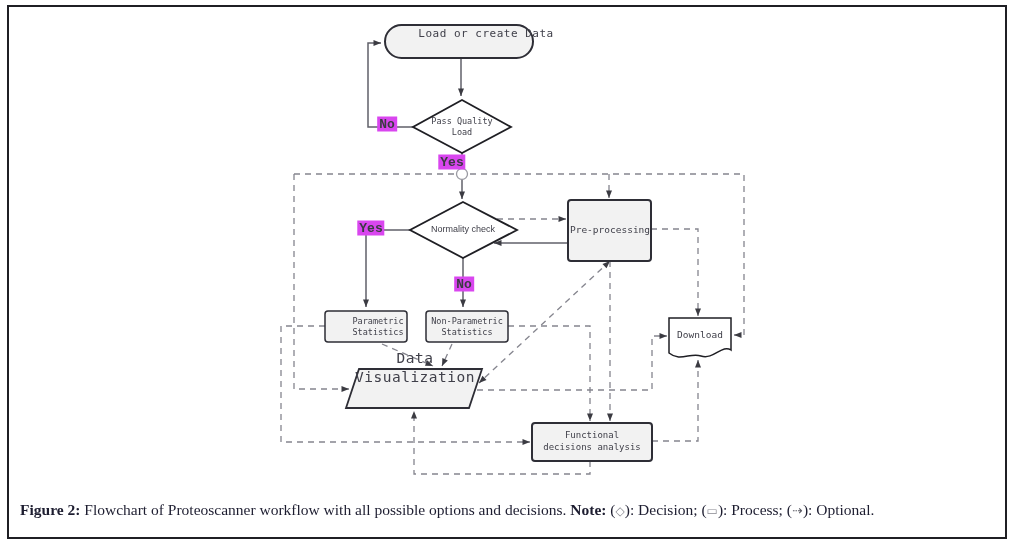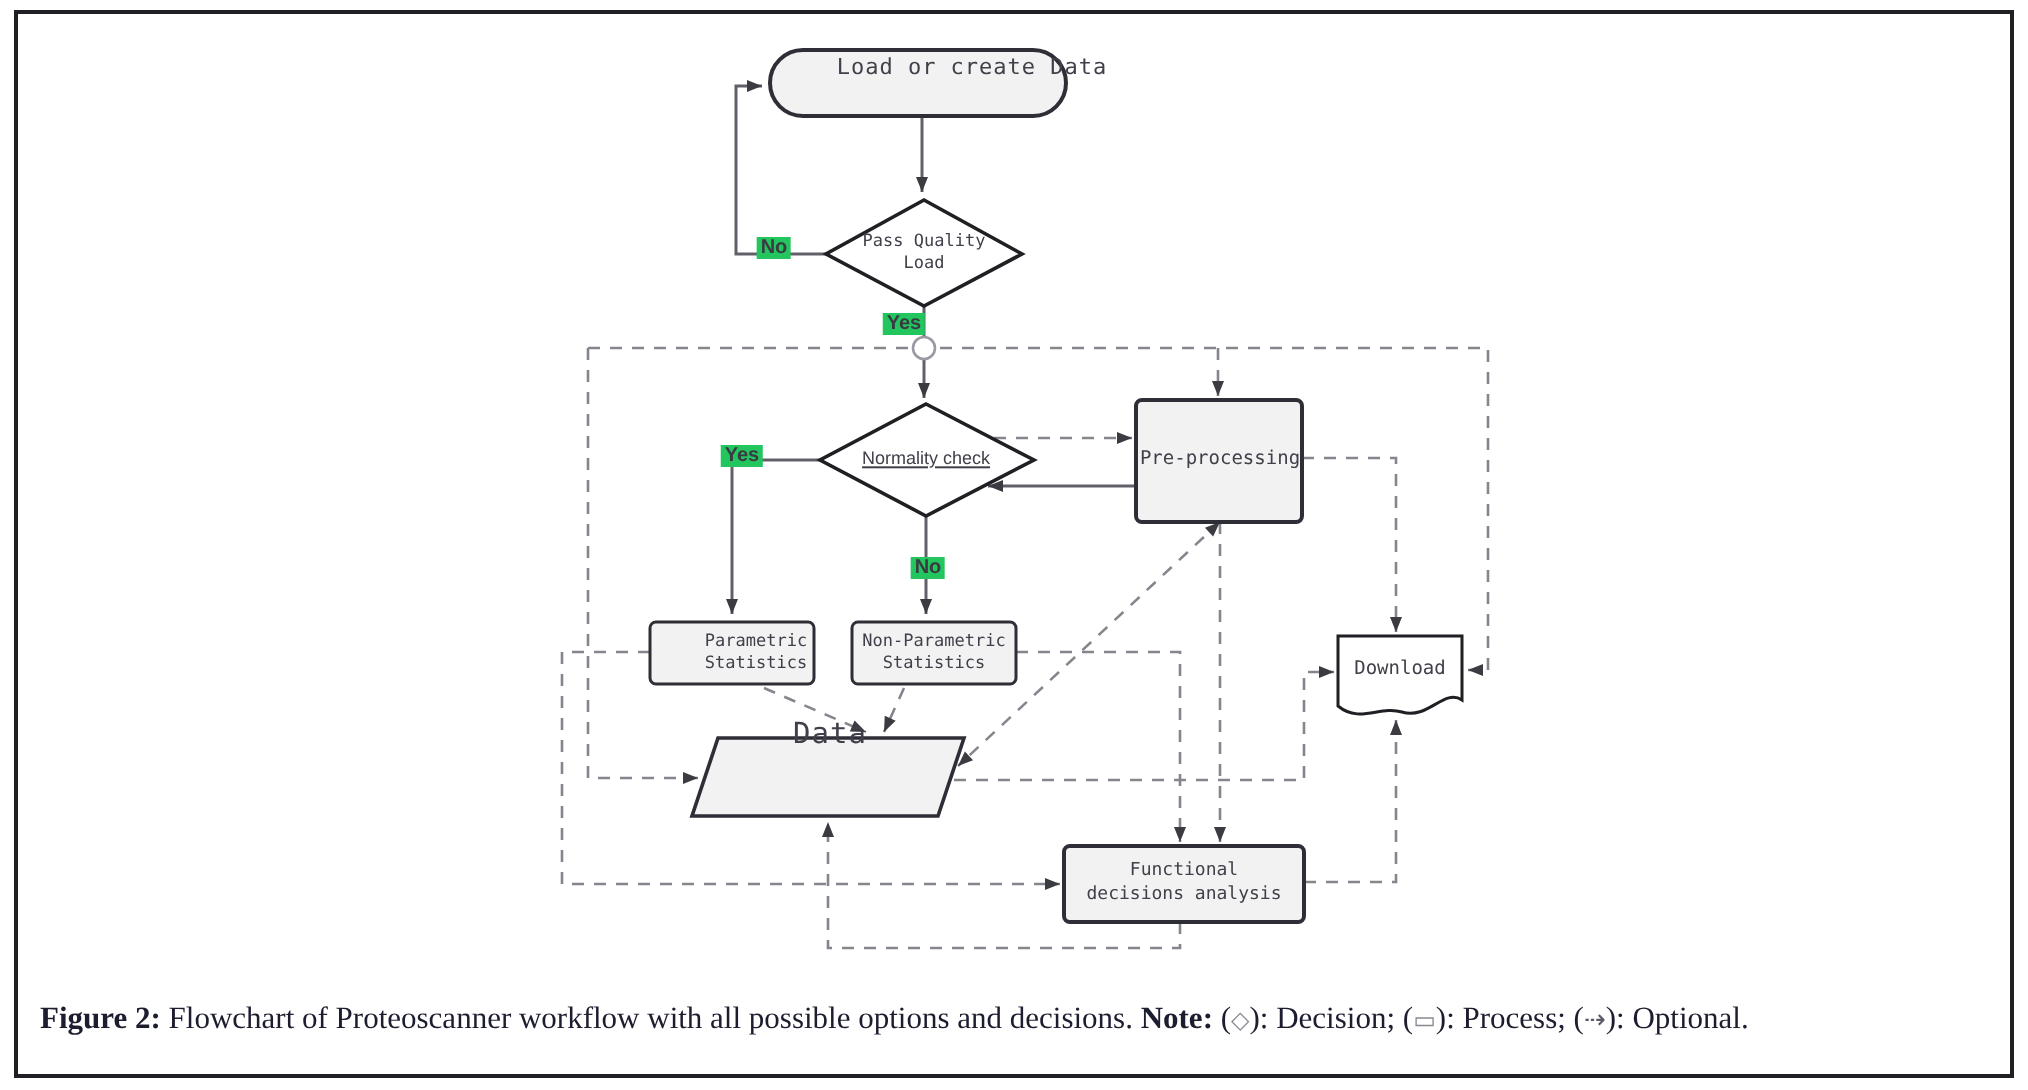--- a/index.html
+++ b/index.html
@@ -24,25 +24,25 @@
 
   
   .nlabel { position: absolute; transform: translate(-50%,-50%); text-align: center;
             color: #40404a; line-height: 1.3; white-space: nowrap;
             font-family: "DejaVu Sans Mono", monospace; }
   .fs8  { font-size: 8.5px; }
   .fs9  { font-size: 9px; }
   .fs95 { font-size: 9.5px; }
   .fs11 { font-size: 11px; letter-spacing: .5px; }
   .fs14 { font-size: 14.5px; letter-spacing: .5px; }
-  .sansfont { font-family: "Liberation Sans", sans-serif; text-decoration: underline; }
+  .sansfont { font-family: "Liberation Sans", sans-serif; }
 
   
-  .elabel { position: absolute; transform: translate(-50%,-50%); background: #22c55e;
-            padding: 0 2px; font-family: Liberation Sans, sans-serif; font-size: 10px;
+  .elabel { position: absolute; transform: translate(-50%,-50%); background: #d946ef;
+            padding: 0 2px; font-family: Liberation Mono, monospace; font-size: 13px;
             font-weight: 600; color: #3a3a42; white-space: nowrap; }
 
   
   #caption { position: absolute; left: 20px; top: 501px; width: 975px;
              font-family: "Liberation Serif", serif; font-size: 15.5px; color: #1d1d30;
              white-space: nowrap; }
   #caption .bold { font-weight: bold; }
   #caption .sym  { color: #8a8a92; font-family: "DejaVu Sans", sans-serif; font-size: 12px; }
   #caption .sym-arrow { color: #5a5a64; font-size: 13px; }
 </style>
@@ -136,20 +136,21 @@
     <div>Statistics</div>
   </div>
 
   <div class="nlabel fs8" style="left:467px; top:327px;">
     <div>Non-Parametric</div>
     <div>Statistics</div>
   </div>
 
   <div class="nlabel fs14" style="left:415px; top:368px;">
     <div>Data</div>
+    <div>Visualization</div>
   </div>
 
   <div class="nlabel fs95" style="left:700px; top:335px;">Download</div>
 
   <div class="nlabel fs9" style="left:592px; top:442px;">
     <div>Functional</div>
     <div>decisions analysis</div>
   </div>
 
   <div class="elabel" style="left:387px; top:124px;">No</div>

